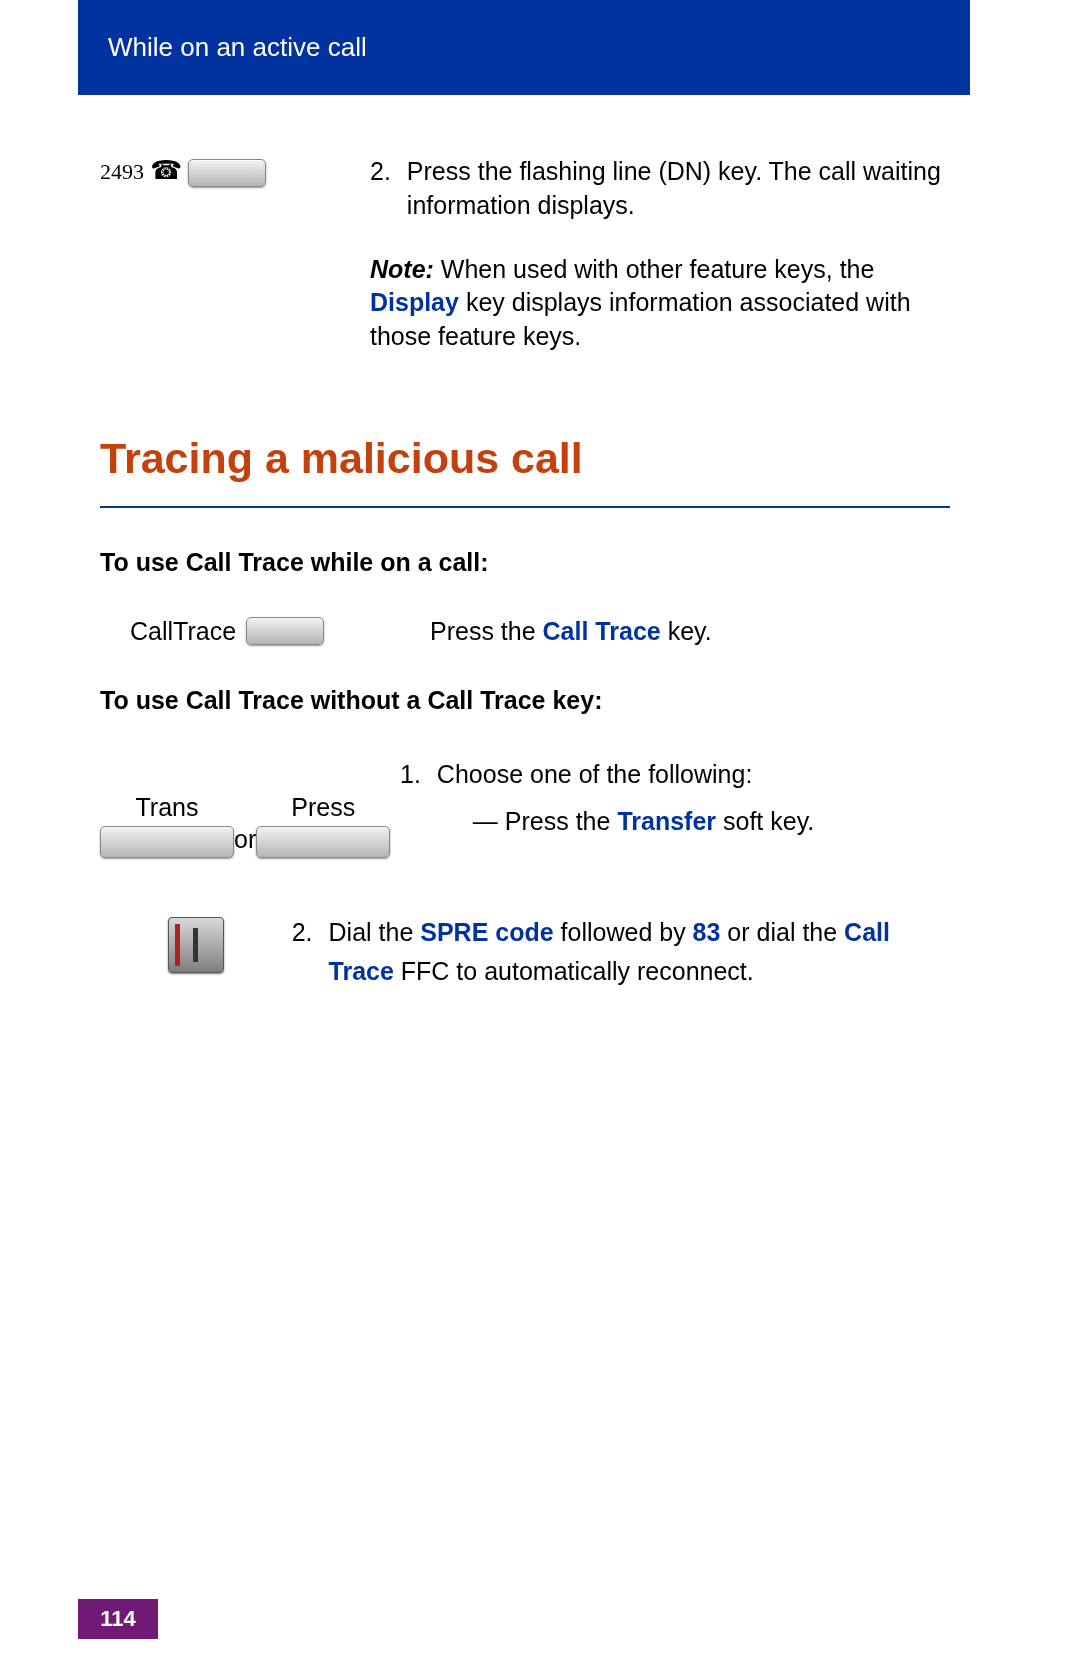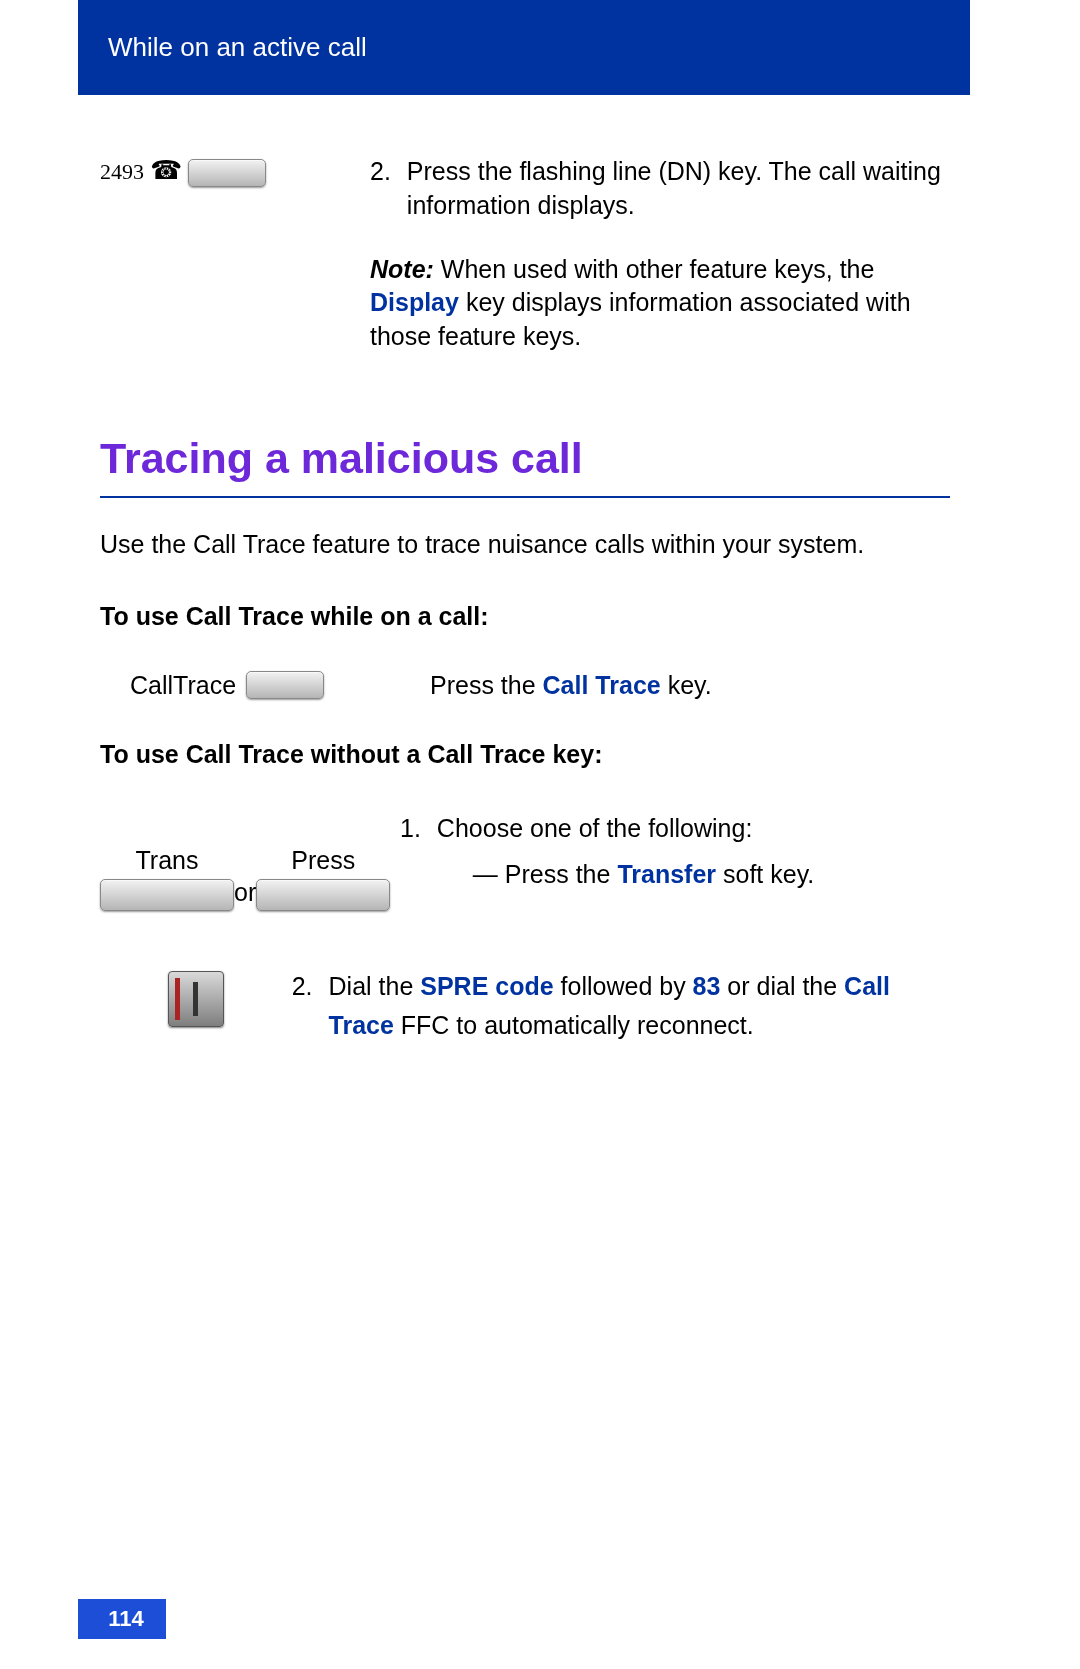--- a/index.html
+++ b/index.html
@@ -86,26 +86,26 @@
   }
   .italic-bold {
     font-style: italic;
     font-weight: bold;
   }
   .key-name {
     color: #0033a0;
     font-weight: bold;
   }
   .section-h {
-    color: #6d28d9;
+    color: #c2410c;
     font-weight: bold;
     font-size: 43px;
     margin-top: 80px;
     border-bottom: 2px solid #0033a0;
-    padding-bottom: 13px;
+    padding-bottom: 23px;
   }
   .body-p {
     font-size: 25px;
     line-height: 1.35;
     margin-top: 30px;
   }
   .indent-note {
     margin-left: 40px;
     margin-right: 10px;
   }
@@ -205,28 +205,27 @@
     width: 5px;
     height: 34px;
     background: #333333;
   }
   .page-num-box {
     position: absolute;
     left: 78px;
     bottom: 30px;
     width: 80px;
     height: 40px;
-    background: #1d4ed8;
+    background: #701a75;
     color: #ffffff;
     font-weight: bold;
     font-size: 22px;
     display: flex;
     align-items: center;
     justify-content: center;
-    padding-left: 8px;
   }
 </style>
 </head>
 <body>
 
 <div class="page">
 
   <div class="header-bar">
     <span class="header-title">While on an active call</span>
   </div>
@@ -245,21 +244,20 @@
           <span>Press the flashing line (DN) key. The call waiting information displays.</span>
         </div>
         <div class="note-block">
           <span class="italic-bold">Note:</span><span> When used with other feature keys, the </span><span class="key-name">Display</span><span> key displays information associated with those feature keys.</span>
         </div>
       </div>
     </div>
 
     <div class="section-h">Tracing a malicious call</div>
 
-    <div class="body-p">Use the Call Trace feature to trace nuisance calls within your system.</div>
 
 
     <div class="subhead">To use Call Trace while on a call:</div>
 
     <div class="calltrace-row">
       <div class="calltrace-key">
         <span>CallTrace</span>
         <span class="softkey-btn"></span>
       </div>
       <div class="calltrace-text">

